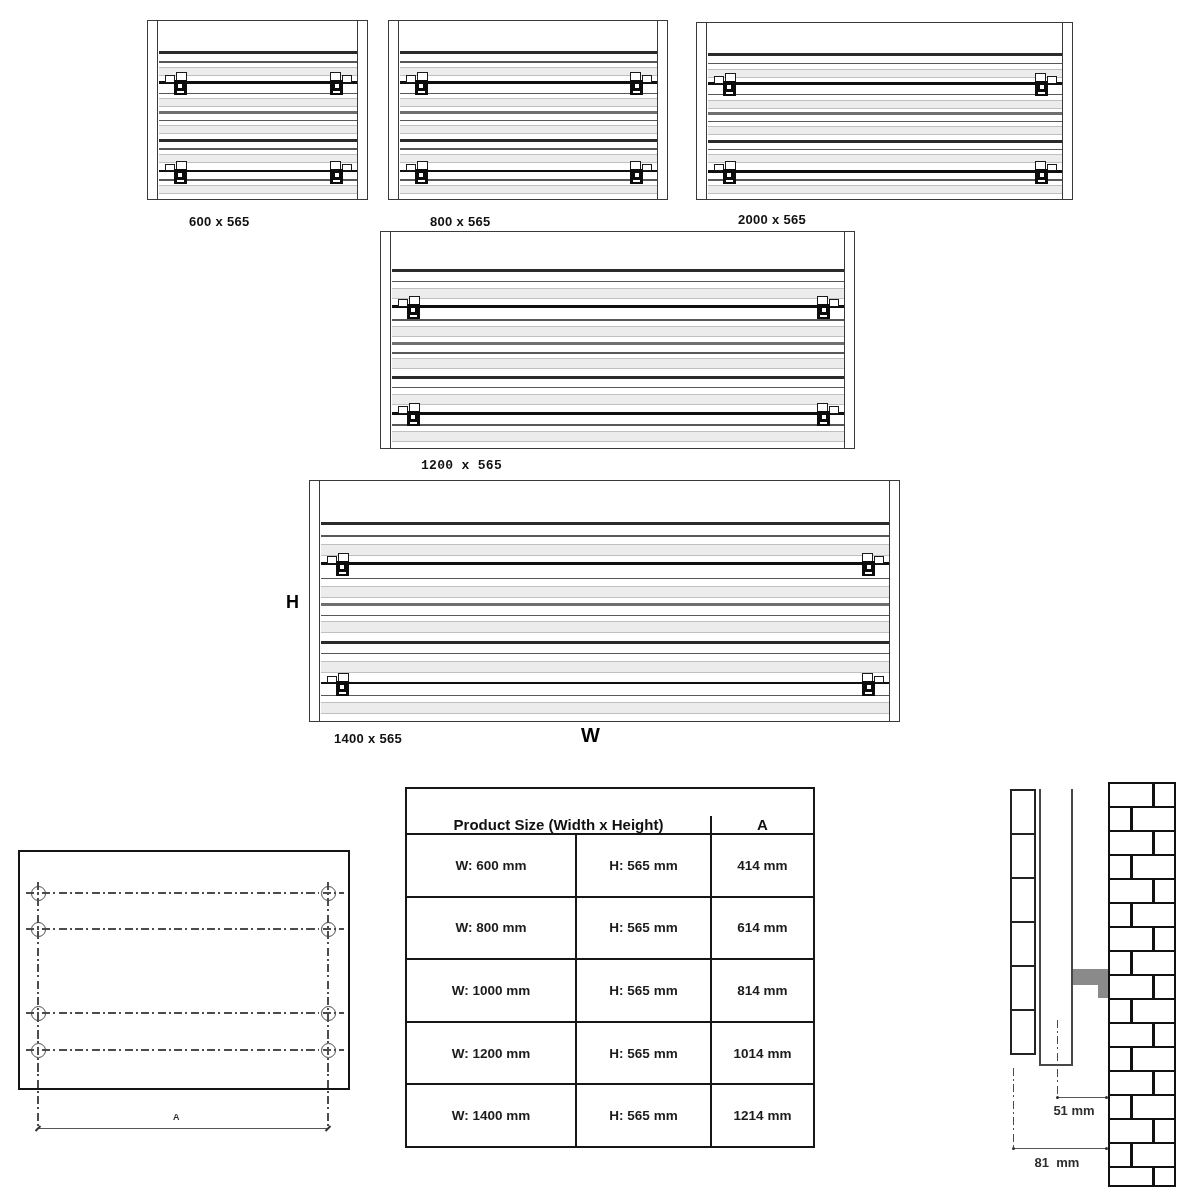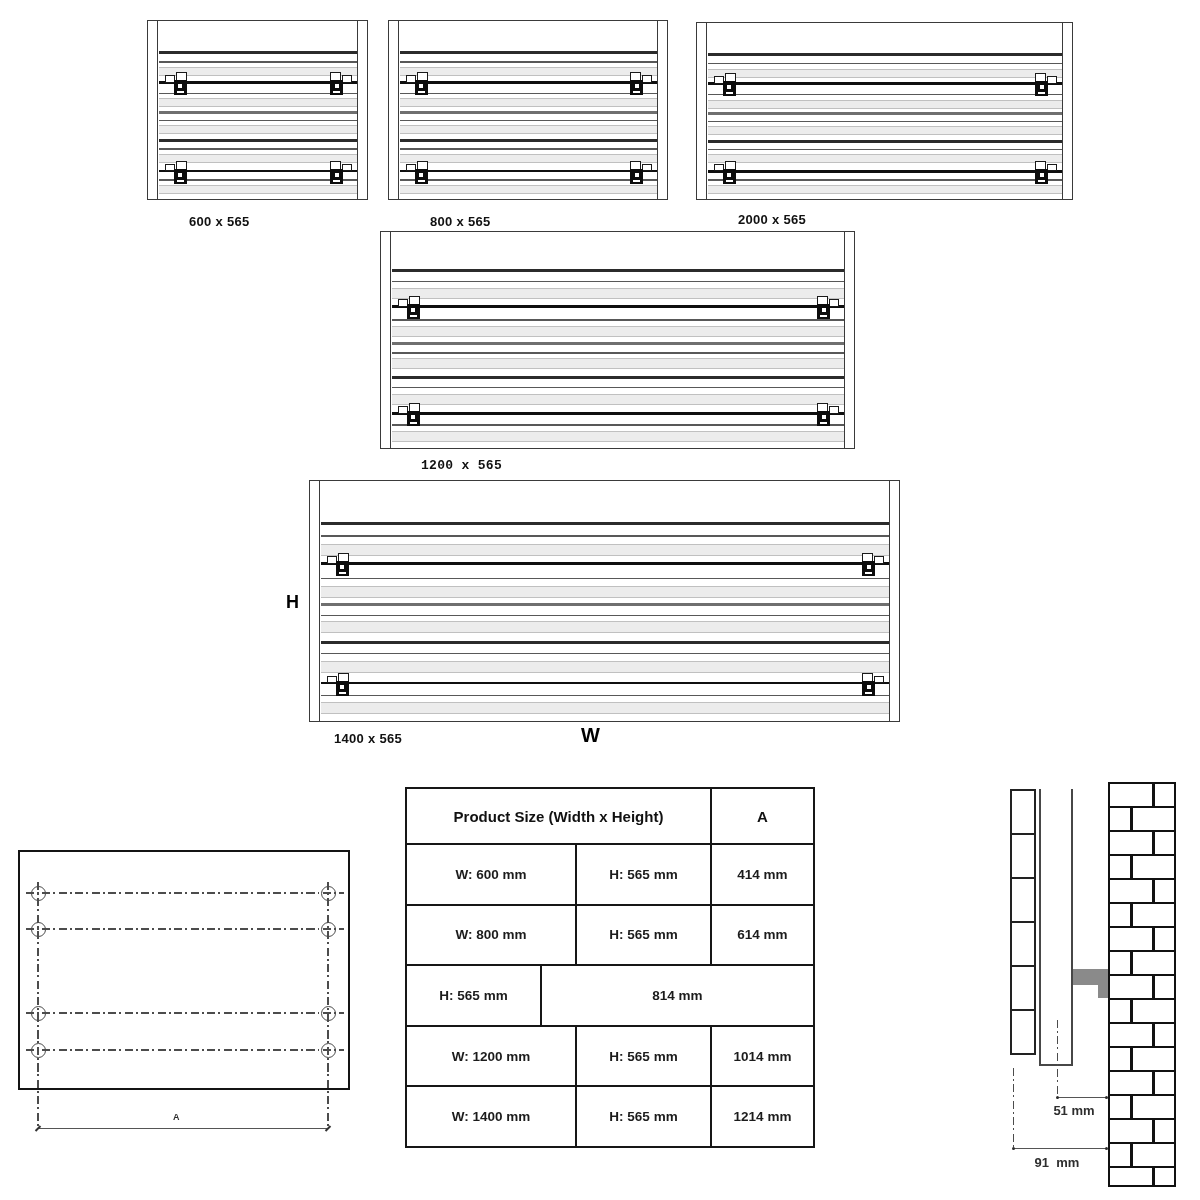--- a/index.html
+++ b/index.html
@@ -45,21 +45,21 @@
   .dim-tick { position:absolute; width:2px; height:7px; background:#333; transform:rotate(45deg); }
   .dim-dot { position:absolute; width:3.2px; height:3.2px; background:#2e2e2e; border-radius:50%; }
   .dim-text { position:absolute; color:#2e2e2e; font-weight:600; white-space:pre; }
 
   
   #spec-table { position:absolute; left:405px; top:787px; width:410px; height:361px;
                 border:2.3px solid #161616; background:#fff; display:flex; flex-direction:column; }
   .t-title { height:71px; border-bottom:2px solid #161616; display:flex; flex-direction:column;
              align-items:center; justify-content:center; gap:4px;
              font-size:16.5px; font-weight:bold; font-style:italic; }
-  .t-header { height:56px; border-bottom:2px solid #161616; display:flex; }
+  .t-header { height:46px; border-bottom:2px solid #161616; display:flex;align-items:flex-end; }
   .t-ps { width:305px; border-right:2px solid #161616; display:flex; align-items:center;
           justify-content:center; font-size:15px; font-weight:bold; color:#111; }
   .t-a  { flex:1; display:flex; align-items:center; justify-content:center;
           font-size:15px; font-weight:bold; color:#111; }
   .t-row { flex:1; border-bottom:2px solid #161616; display:flex; }
   .t-row:last-child { border-bottom:none; }
   .t-c { display:flex; align-items:center; justify-content:center; font-size:13.5px;
          font-weight:600; color:#1c1c1c; }
   .t-c1 { width:170px; border-right:2px solid #161616; }
   .t-c2 { width:135px; border-right:2px solid #161616; }
@@ -387,20 +387,21 @@
       <div class="t-c t-c1">W: 600 mm</div>
       <div class="t-c t-c2">H: 565 mm</div>
       <div class="t-c t-c3">414 mm</div>
     </div>
     <div class="t-row">
       <div class="t-c t-c1">W: 800 mm</div>
       <div class="t-c t-c2">H: 565 mm</div>
       <div class="t-c t-c3">614 mm</div>
     </div>
     <div class="t-row">
+      <div class="t-c t-c1">W: 1000 mm</div>
       <div class="t-c t-c2">H: 565 mm</div>
       <div class="t-c t-c3">814 mm</div>
     </div>
     <div class="t-row">
       <div class="t-c t-c1">W: 1200 mm</div>
       <div class="t-c t-c2">H: 565 mm</div>
       <div class="t-c t-c3">1014 mm</div>
     </div>
     <div class="t-row">
       <div class="t-c t-c1">W: 1400 mm</div>
@@ -478,16 +479,16 @@
       </div>
       <div class="ddv" style="left: 1056.5px; top: 1020px; height: 80px;"></div>
       <div class="ddv" style="left: 1013px; top: 1068px; height: 82px;"></div>
       <div class="dim-line" style="left: 1057px; top: 1097px; width: 50px;"></div>
       <div class="dim-dot" style="left: 1055.5px; top: 1095.5px;"></div>
       <div class="dim-dot" style="left: 1105px; top: 1095.5px;"></div>
       <div class="dim-text" style="left: 1046px; top: 1103px; width: 56px; font-size: 13px; text-align: center;">51 mm</div>
       <div class="dim-line" style="left: 1013px; top: 1148px; width: 94px;"></div>
       <div class="dim-dot" style="left: 1011.5px; top: 1146.5px;"></div>
       <div class="dim-dot" style="left: 1105px; top: 1146.5px;"></div>
-      <div class="dim-text" style="left: 1022px; top: 1155px; width: 70px; font-size: 13px; text-align: center;">91  mm</div>
+      <div class="dim-text" style="left: 1022px; top: 1155px; width: 70px; font-size: 13px; text-align: center;">81  mm</div>
     </div>
 
 </div>
 
 </body></html>

